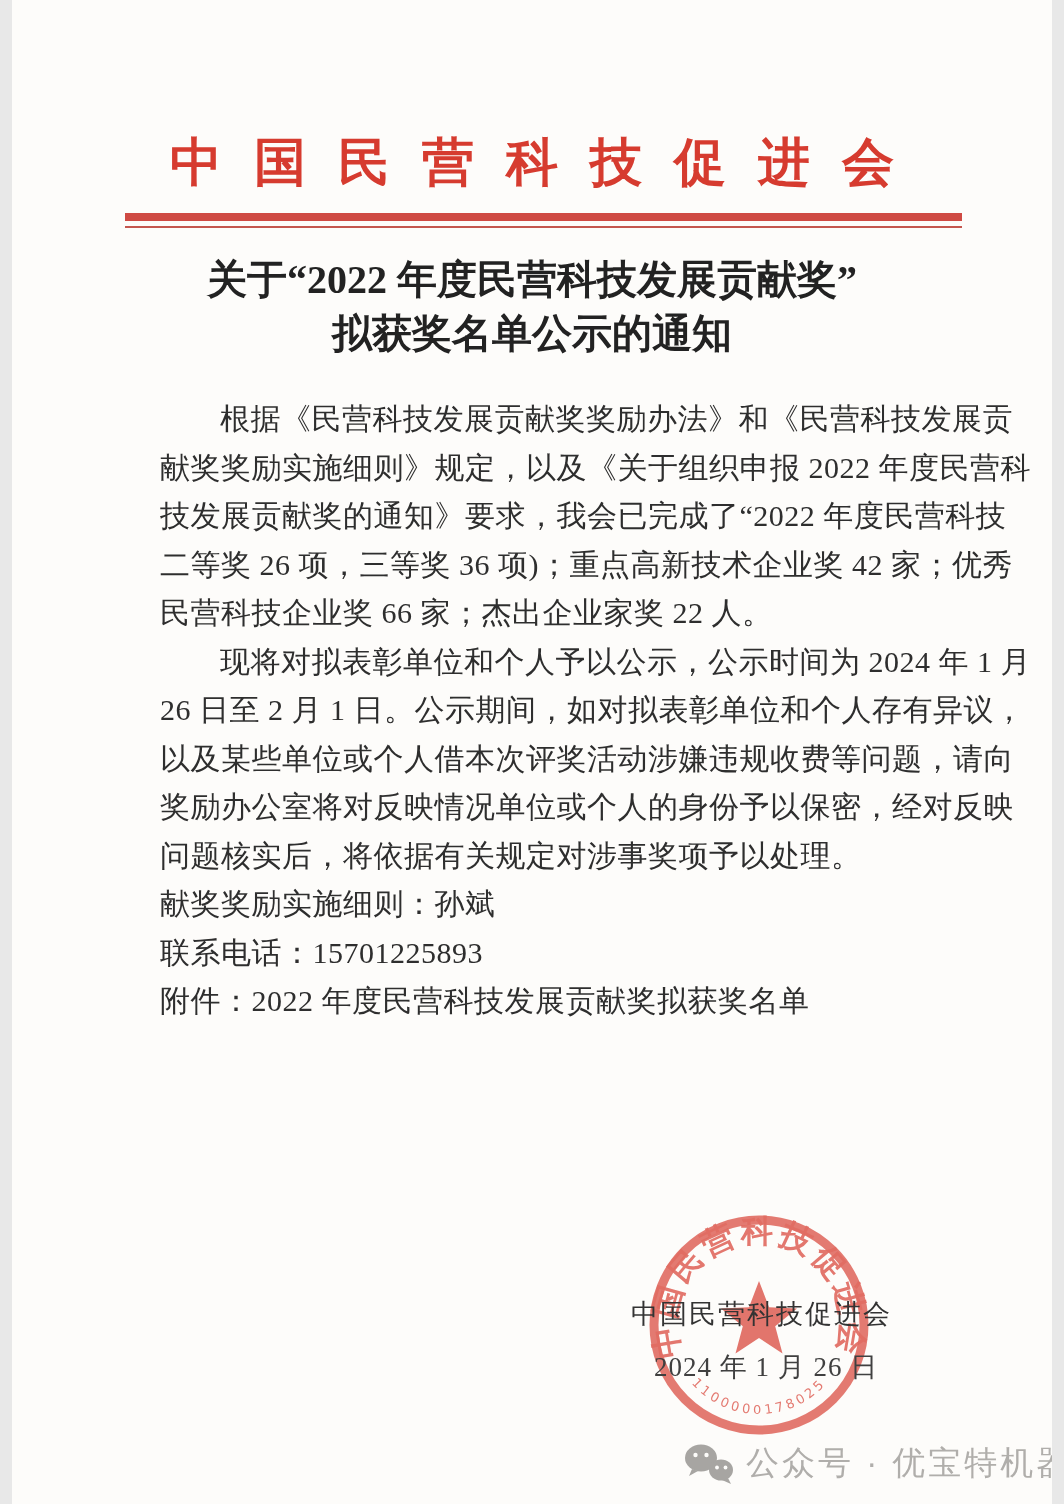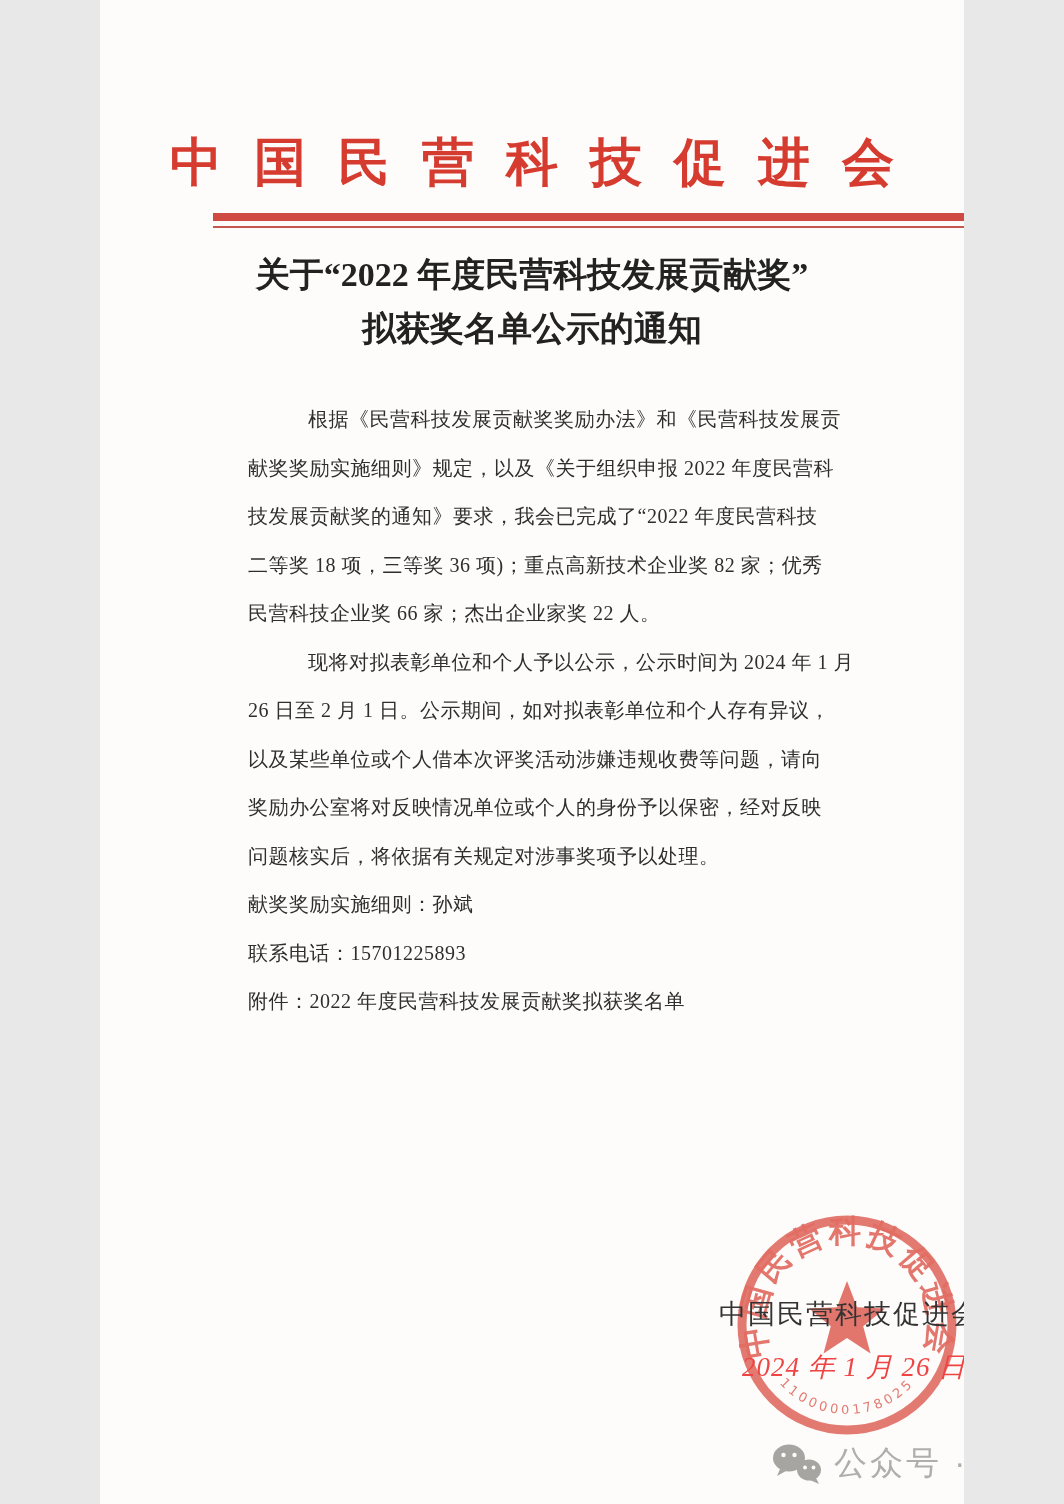--- a/index.html
+++ b/index.html
@@ -1,18 +1,18 @@
 <!DOCTYPE html>
 <html><head>
 <meta charset="utf-8">
 <style>
   html,body{margin:0;padding:0;background:#e8e8e8;}
   .page{
     position:relative;
-    width:864px;height:1504px;
+    width:1040px;height:1504px;
     margin:0 auto;
     background:#fdfcfa;
     overflow:hidden;
     font-family:"Liberation Serif","DejaVu Serif",serif;
     color:#2b2b2b;
   }
   
   .org-header{
     position:absolute;top:128px;left:0;width:100%;
     text-align:center;
@@ -25,45 +25,44 @@
     position:absolute;top:213px;left:113px;width:837px;height:8px;
     background:#cf4a43;
   }
   .rule-thin{
     position:absolute;top:226px;left:113px;width:837px;height:2px;
     background:#c4564e;
   }
   
   .doc-title{
     position:absolute;left:0;width:100%;
-    text-align:center;font-weight:bold;font-size:34px;color:#222;
+    text-align:center;font-weight:bold;font-size:40px;color:#222;
     white-space:nowrap;
   }
   .doc-title.l1{top:252px;}
   .doc-title.l2{top:306px;}
   
   .body-text{
     position:absolute;top:395px;left:148px;width:790px;
-    font-size:20px;line-height:48.5px;color:#2e2e2e;
+    font-size:30px;line-height:48.5px;color:#2e2e2e;
     letter-spacing:0.5px;
   }
   .line{white-space:nowrap;}
   .indent{padding-left:60px;}
   .para-gap{}
   
   .sig-org{
     position:absolute;top:1296px;left:619px;
     font-size:27px;letter-spacing:2px;color:#333;z-index:3;
     white-space:nowrap;
   }
   .sig-date{
     position:absolute;top:1349px;left:642px;
-    font-size:27px;letter-spacing:1px;color:#ef4444;z-index:3;
+    font-size:27px;letter-spacing:1px;color:#404040;z-index:3;
     white-space:nowrap;
-    font-style:italic;
   }
   
   .seal{
     position:absolute;top:1208px;left:630px;width:234px;height:234px;
     z-index:2;opacity:0.85;
   }
   
   .watermark{
     position:absolute;top:1441px;left:670px;
     display:flex;align-items:center;gap:10px;z-index:4;
@@ -82,21 +81,21 @@
   <div class="rule-thick"></div>
   <div class="rule-thin"></div>
 
   <div class="doc-title l1">关于“2022 年度民营科技发展贡献奖”</div>
   <div class="doc-title l2">拟获奖名单公示的通知</div>
 
   <div class="body-text">
     <div class="line indent">根据《民营科技发展贡献奖奖励办法》和《民营科技发展贡</div>
     <div class="line">献奖奖励实施细则》规定，以及《关于组织申报 2022 年度民营科</div>
     <div class="line">技发展贡献奖的通知》要求，我会已完成了“2022 年度民营科技</div>
-    <div class="line">二等奖 18 项，三等奖 36 项)；重点高新技术企业奖 82 家；优秀</div>
+    <div class="line">二等奖 26 项，三等奖 36 项)；重点高新技术企业奖 42 家；优秀</div>
     <div class="line">民营科技企业奖 66 家；杰出企业家奖 22 人。</div>
     <div class="line indent para-gap">现将对拟表彰单位和个人予以公示，公示时间为 2024 年 1 月</div>
     <div class="line">26 日至 2 月 1 日。公示期间，如对拟表彰单位和个人存有异议，</div>
     <div class="line">以及某些单位或个人借本次评奖活动涉嫌违规收费等问题，请向</div>
     <div class="line">奖励办公室将对反映情况单位或个人的身份予以保密，经对反映</div>
     <div class="line">问题核实后，将依据有关规定对涉事奖项予以处理。</div>
     <div class="line">献奖奖励实施细则：孙斌</div>
     <div class="line">联系电话：15701225893</div>
     <div class="line">附件：2022 年度民营科技发展贡献奖拟获奖名单</div>
   </div>

